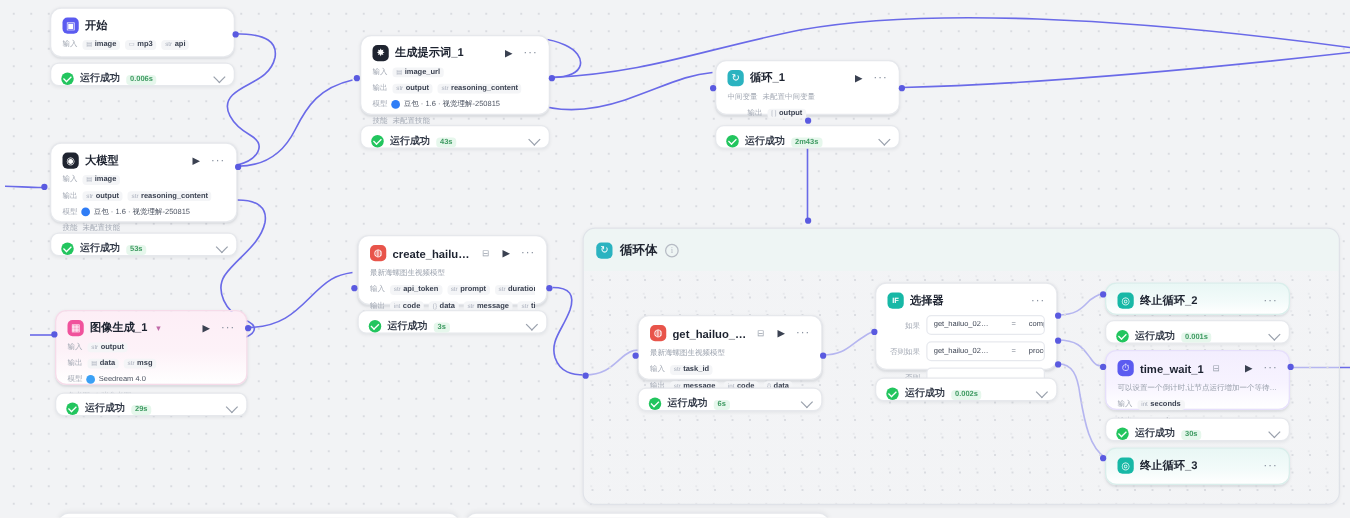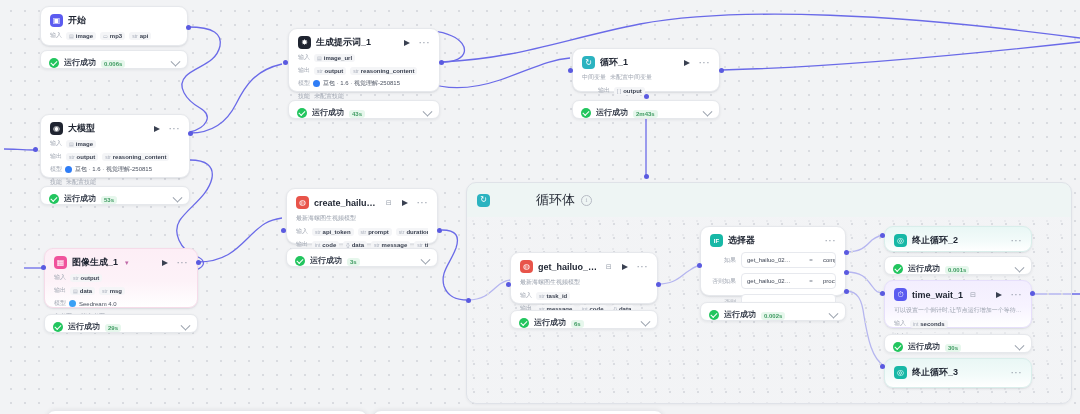--- a/index.html
+++ b/index.html
@@ -30,21 +30,21 @@
   .loop-body .lb-inner{
     position:absolute;left:0;right:0;top:34px;bottom:0;
     background-image:radial-gradient(#dadce1 1px, transparent 1.05px);
     background-size:14px 14px;
   }
   .loop-head{
     position:absolute;left:0;right:0;top:0;height:34px;
     display:flex;align-items:center;gap:6px;padding:0 10px;
     box-sizing:border-box;
   }
-  .loop-title{font-size:13px;font-weight:normal;color:#1f2430;margin-left:40px;}
+  .loop-title{font-size:10px;font-weight:bold;color:#1f2430;}
   .info-ico{
     width:9px;height:9px;border-radius:50%;
     border:1px solid #b6bbc4;color:#b6bbc4;
     font-size:7px;line-height:8px;text-align:center;
     font-family:"Liberation Serif",serif;
   }
 
   
   .node{
     position:absolute;

